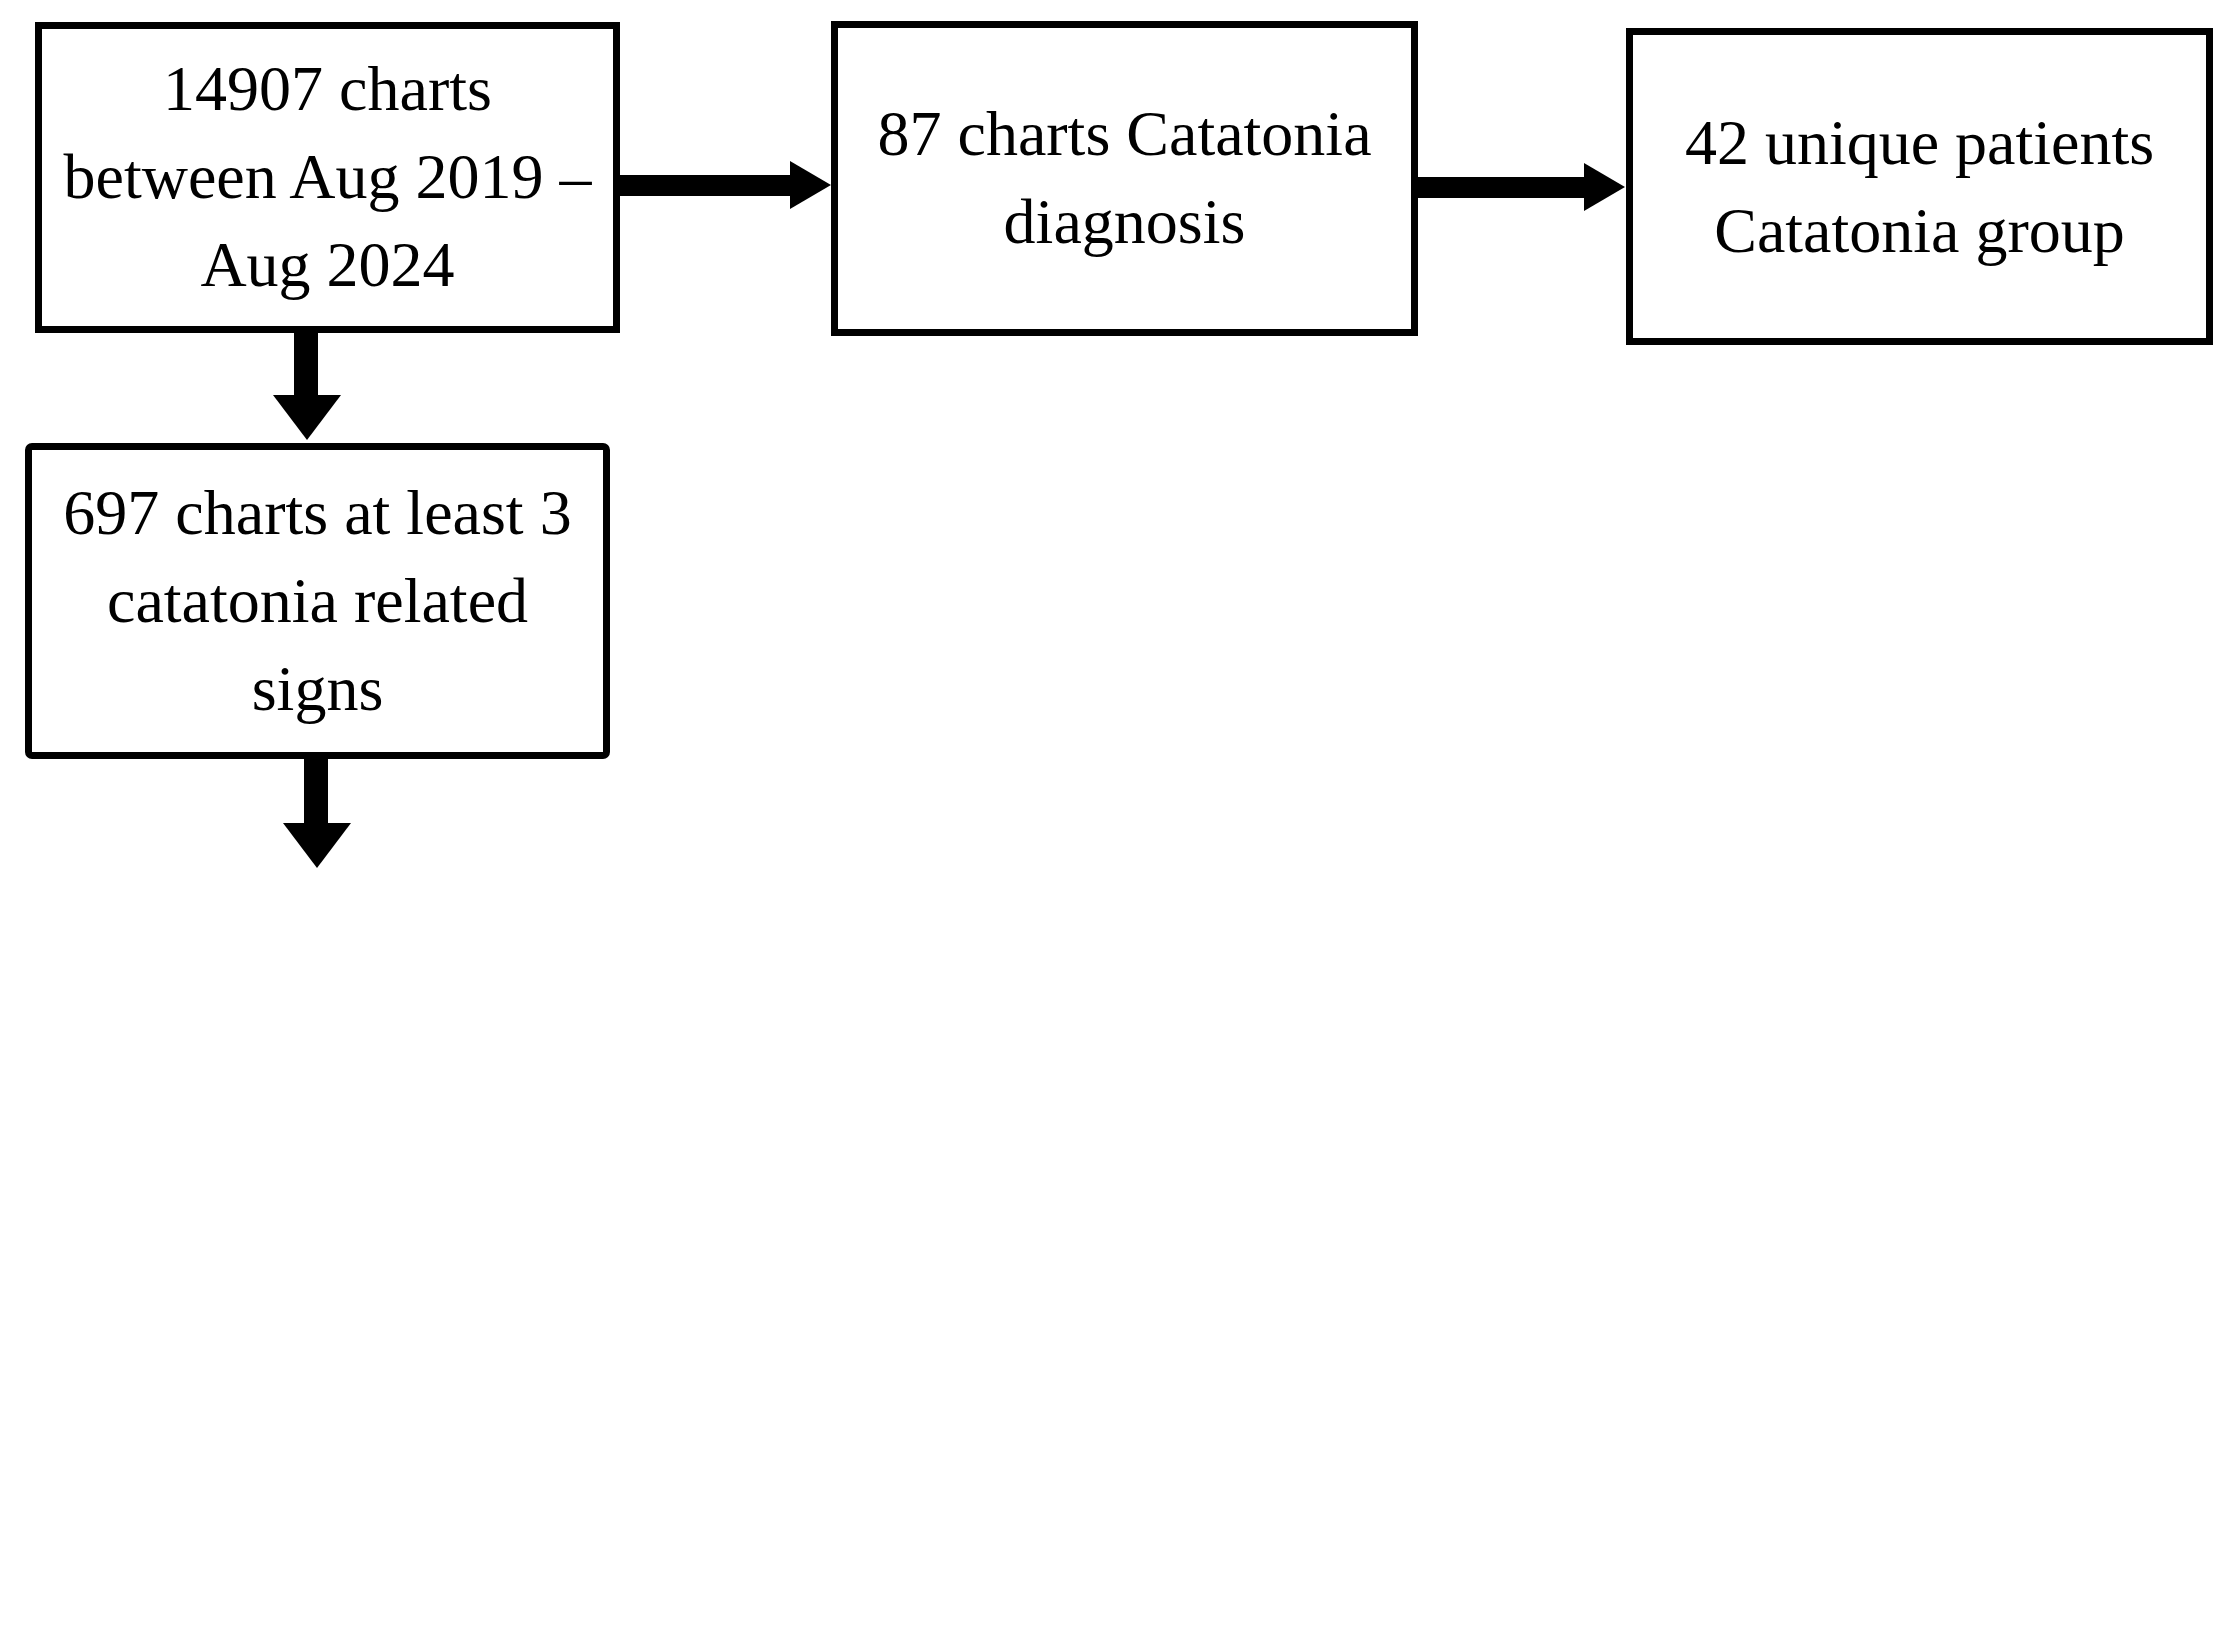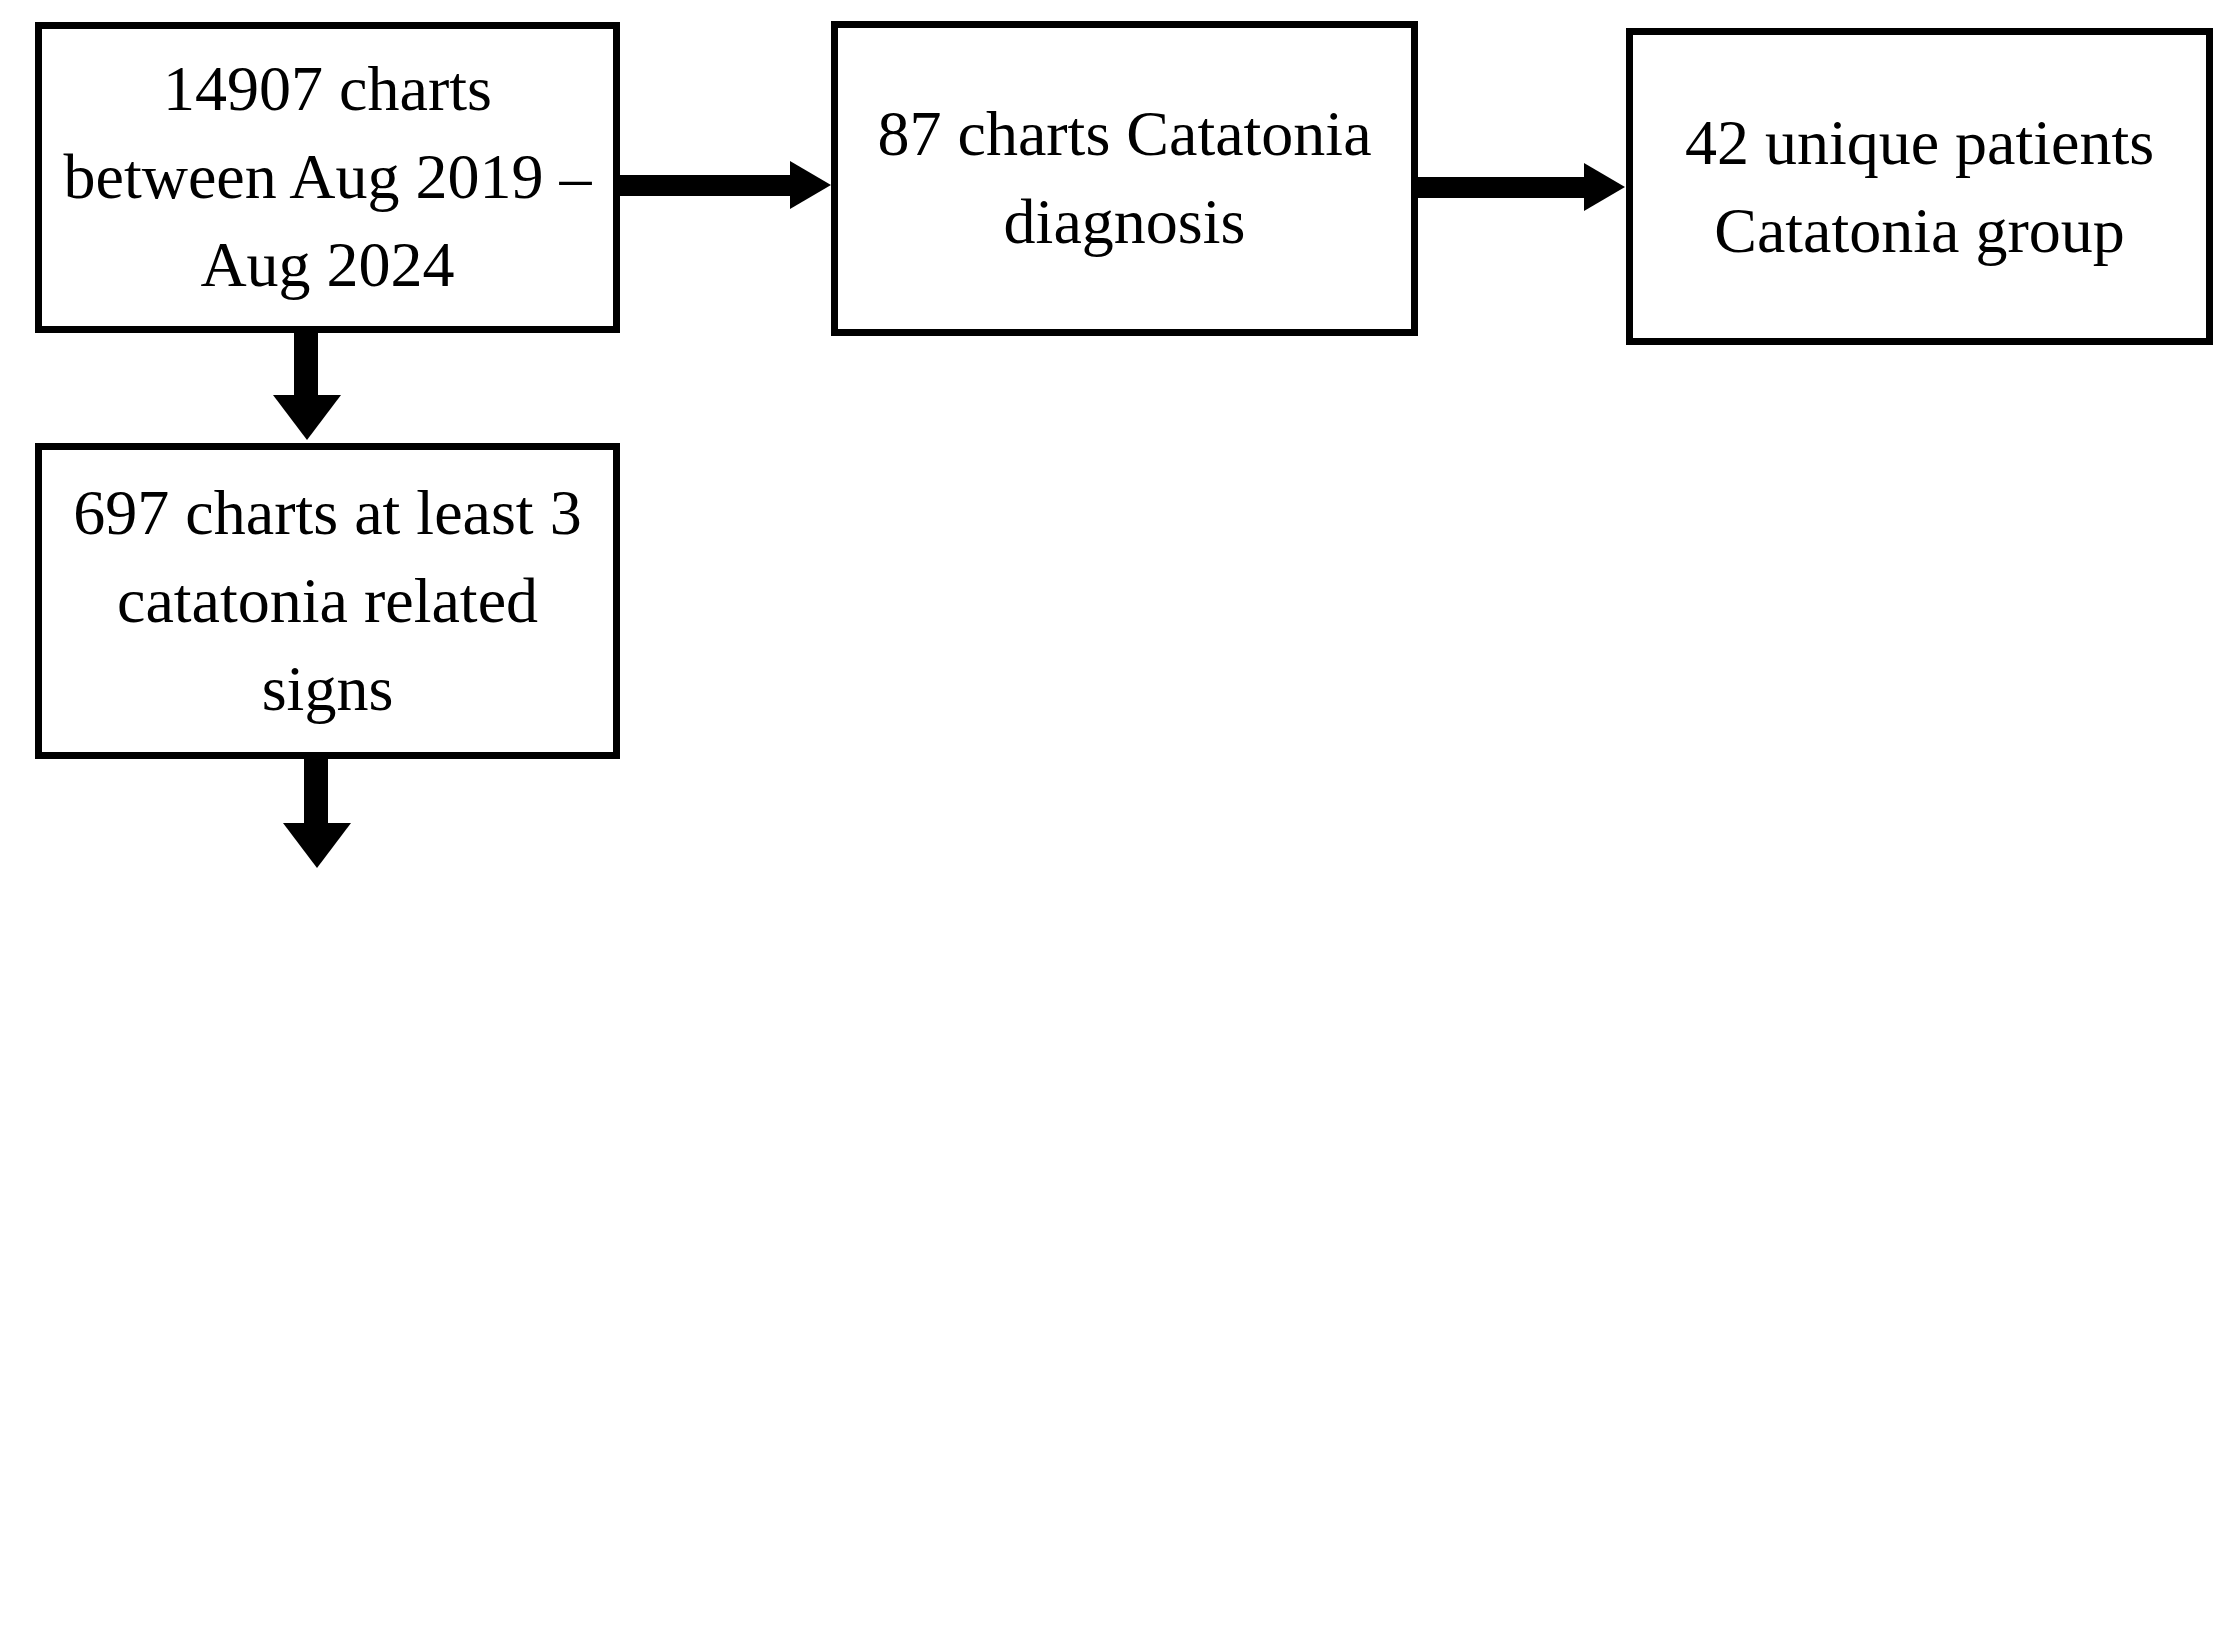--- a/index.html
+++ b/index.html
@@ -27,21 +27,21 @@
   .flow-box .box-text {
     white-space: pre-line;
     text-align: center;
     font-size: 64px;
     line-height: 88px;
   }
   
   #box-total        { left: 35px;   top: 21.5px;   width: 585px; height: 311px; }
   #box-diagnosed    { left: 831px;  top: 20.6px;   width: 587px; height: 315px; align-items: center; }
   #box-cat-group    { left: 1626px; top: 28px;   width: 587px; height: 317px; }
-  #box-signs        { left: 35px;   top: 443px;  width: 585px; height: 316px; }
+  #box-signs        { left: 25px;   top: 443px;  width: 585px; height: 316px; border-radius: 7px; }
   #box-icd11        { left: 25px;   top: 871px;  width: 587px; height: 311px; }
   #box-underdx      { left: 25px;   top: 1286px; width: 587px; height: 337px; }
 
   
   .arrow-part { position: absolute; background: #000000; }
   .arrow-head { position: absolute; width: 0; height: 0; }
 
   
   #h-arrow-1-shaft { left: 618px; top: 175px; width: 172px; height: 20.6px; }
   #h-arrow-1-head  { left: 790px; top: 161px;

